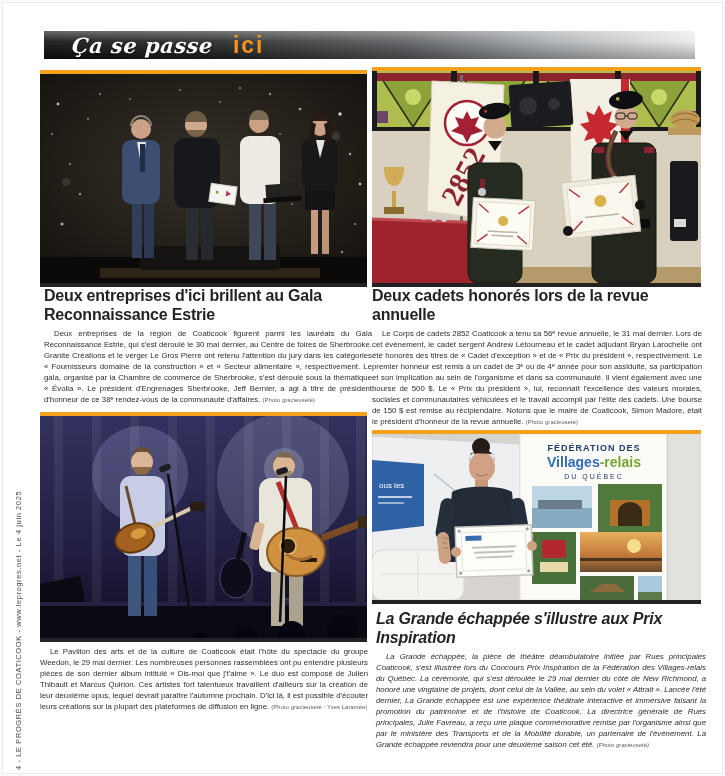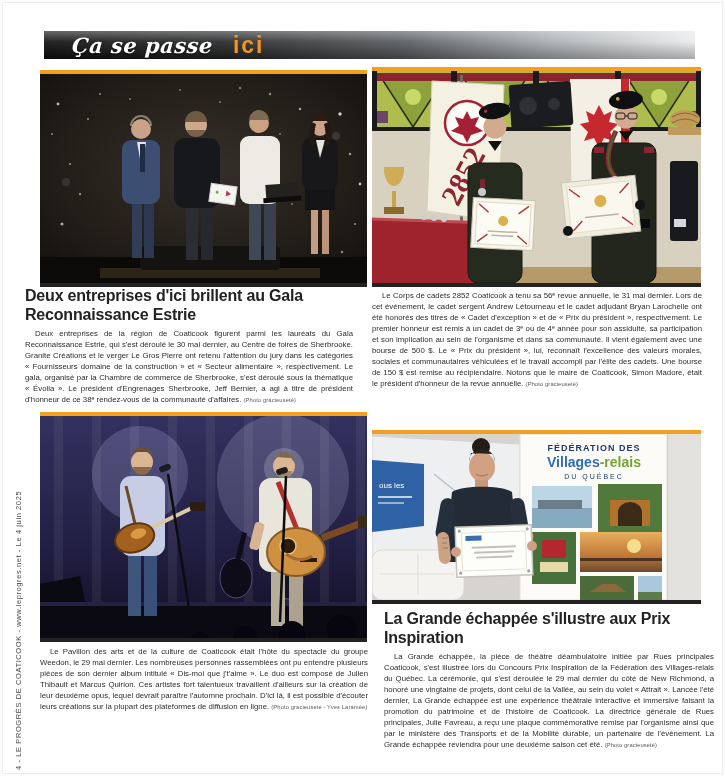--- a/index.html
+++ b/index.html
@@ -259,26 +259,27 @@
           <circle cx="229" cy="130" r="6" fill="#d8b24a"></circle>
           <path d="M199,115 l10,9 M259,115 l-10,9 M199,157 l10,-9 M259,157 l-10,-9" stroke="#b33a3a" stroke-width="1.5"></path>
           <rect x="212" y="144" width="34" height="1.6" fill="#b9b5a4"></rect>
         </g>
         <circle cx="196" cy="160" r="5" fill="#141414"></circle>
           <circle cx="268" cy="134" r="5" fill="#141414"></circle>
       </g>
     </svg>
   </div>
 
-  <section class="article" style="left:25px;top:286px;width:328px;">
+  <section class="article" style="left:44px;top:286px;width:328px;">
     <h2>Deux entreprises d'ici brillent au Gala Reconnaissance Estrie</h2>
     <p><span>Deux entreprises de la région de Coaticook figurent parmi les lauréats du Gala Reconnaissance Estrie, qui s'est déroulé le 30 mai dernier, au Centre de foires de Sherbrooke. Granite Créations et le verger Le Gros Pierre ont retenu l'attention du jury dans les catégories « Fournisseurs domaine de la construction » et « Secteur alimentaire », respectivement. Le gala, organisé par la Chambre de commerce de Sherbrooke, s'est déroulé sous la thématique « Évolia ». Le président d'Engrenages Sherbrooke, Jeff Bernier, a agi à titre de président d'honneur de ce 38ᵉ rendez-vous de la communauté d'affaires.</span> <span class="credit">(Photo gracieuseté)</span></p>
   </section>
 
   <section class="article" style="left:372px;top:286px;width:330px;">
+    <h2>Deux cadets honorés lors de la revue annuelle</h2>
     <p><span>Le Corps de cadets 2852 Coaticook a tenu sa 56ᵉ revue annuelle, le 31 mai dernier. Lors de cet événement, le cadet sergent Andrew Létourneau et le cadet adjudant Bryan Larochelle ont été honorés des titres de « Cadet d'exception » et de « Prix du président », respectivement. Le premier honneur est remis à un cadet de 3ᵉ ou de 4ᵉ année pour son assiduité, sa participation et son implication au sein de l'organisme et dans sa communauté. Il vient également avec une bourse de 500 $. Le « Prix du président », lui, reconnaît l'excellence des valeurs morales, sociales et communautaires véhiculées et le travail accompli par l'élite des cadets. Une bourse de 150 $ est remise au récipiendaire. Notons que le maire de Coaticook, Simon Madore, était le président d'honneur de la revue annuelle.</span> <span class="credit">(Photo gracieuseté)</span></p>
   </section>
 
   <div class="photo" style="left:40px;top:412px;width:327px;height:226px;">
     <svg width="327" height="222" viewBox="0 0 327 222" preserveAspectRatio="none">
       <defs>
         <linearGradient id="p3bg" x1="0" y1="0" x2="0" y2="1">
           <stop offset="0%" stop-color="#33315e"></stop>
             <stop offset="55%" stop-color="#232046"></stop>
             <stop offset="100%" stop-color="#120f24"></stop>
@@ -450,18 +451,18 @@
         <circle cx="84" cy="118" r="5" fill="#cfa183"></circle>
           <circle cx="160" cy="112" r="5" fill="#cfa183"></circle>
       </g>
     </svg>
   </div>
 
   <section class="article" style="left:40px;top:642px;width:328px;">
     <p><span>Le Pavillon des arts et de la culture de Coaticook était l'hôte du spectacle du groupe Weedon, le 29 mai dernier. Les nombreuses personnes rassemblées ont pu entendre plusieurs pièces de son dernier album intitulé « Dis-moi que j't'aime ». Le duo est composé de Julien Thibault et Marcus Quirion. Ces artistes fort talentueux travaillent d'ailleurs sur la création de leur deuxième opus, lequel devrait paraître l'automne prochain. D'ici là, il est possible d'écouter leurs créations sur la plupart des plateformes de diffusion en ligne.</span> <span class="credit">(Photo gracieuseté - Yves Laramée)</span></p>
   </section>
 
-  <section class="article" style="left:384px;top:609px;width:330px;">
+  <section class="article" style="left:376px;top:609px;width:330px;font-style:italic;">
     <h2>La Grande échappée s'illustre aux Prix Inspiration</h2>
     <p><span>La Grande échappée, la pièce de théâtre déambulatoire initiée par Rues principales Coaticook, s'est illustrée lors du Concours Prix Inspiration de la Fédération des Villages-relais du Québec. La cérémonie, qui s'est déroulée le 29 mai dernier du côté de New Richmond, a honoré une vingtaine de projets, dont celui de la Vallée, au sein du volet « Attrait ». Lancée l'été dernier, La Grande échappée est une expérience théâtrale interactive et immersive faisant la promotion du patrimoine et de l'histoire de Coaticook. La directrice générale de Rues principales, Julie Favreau, a reçu une plaque commémorative remise par l'organisme ainsi que par le ministère des Transports et de la Mobilité durable, un partenaire de l'événement. La Grande échappée reviendra pour une deuxième saison cet été.</span> <span class="credit">(Photo gracieuseté)</span></p>
   </section>
 
 </div>
 
 </body></html>

